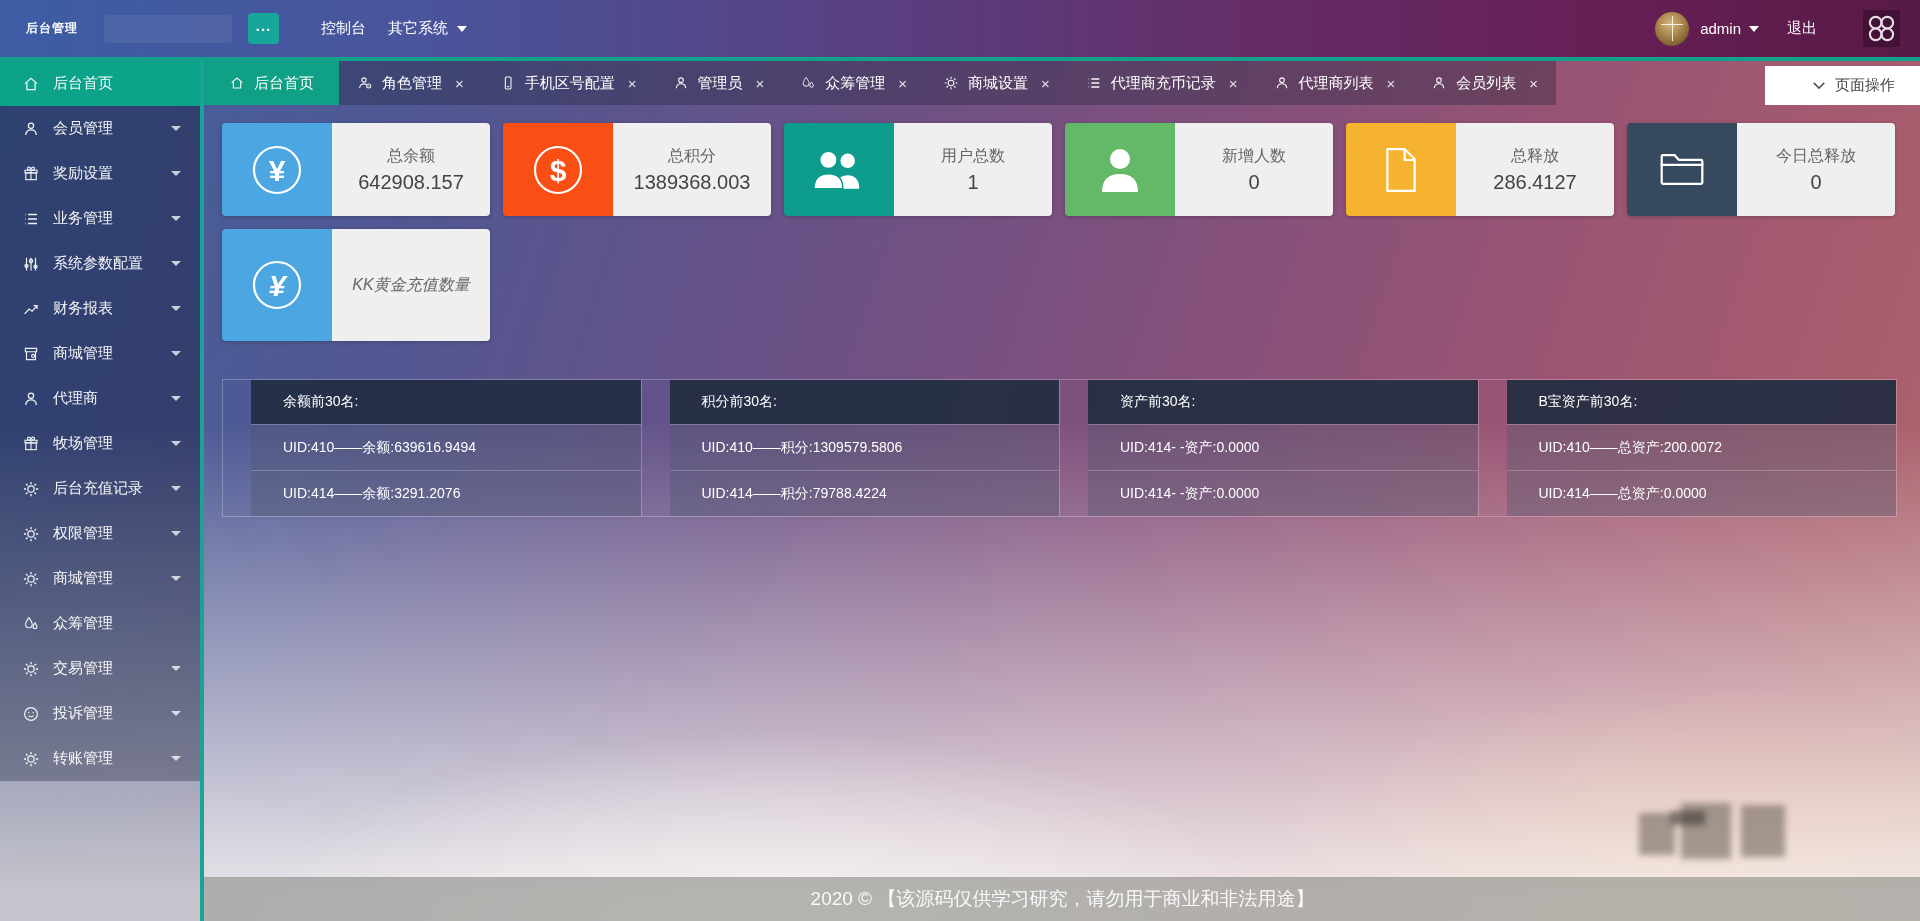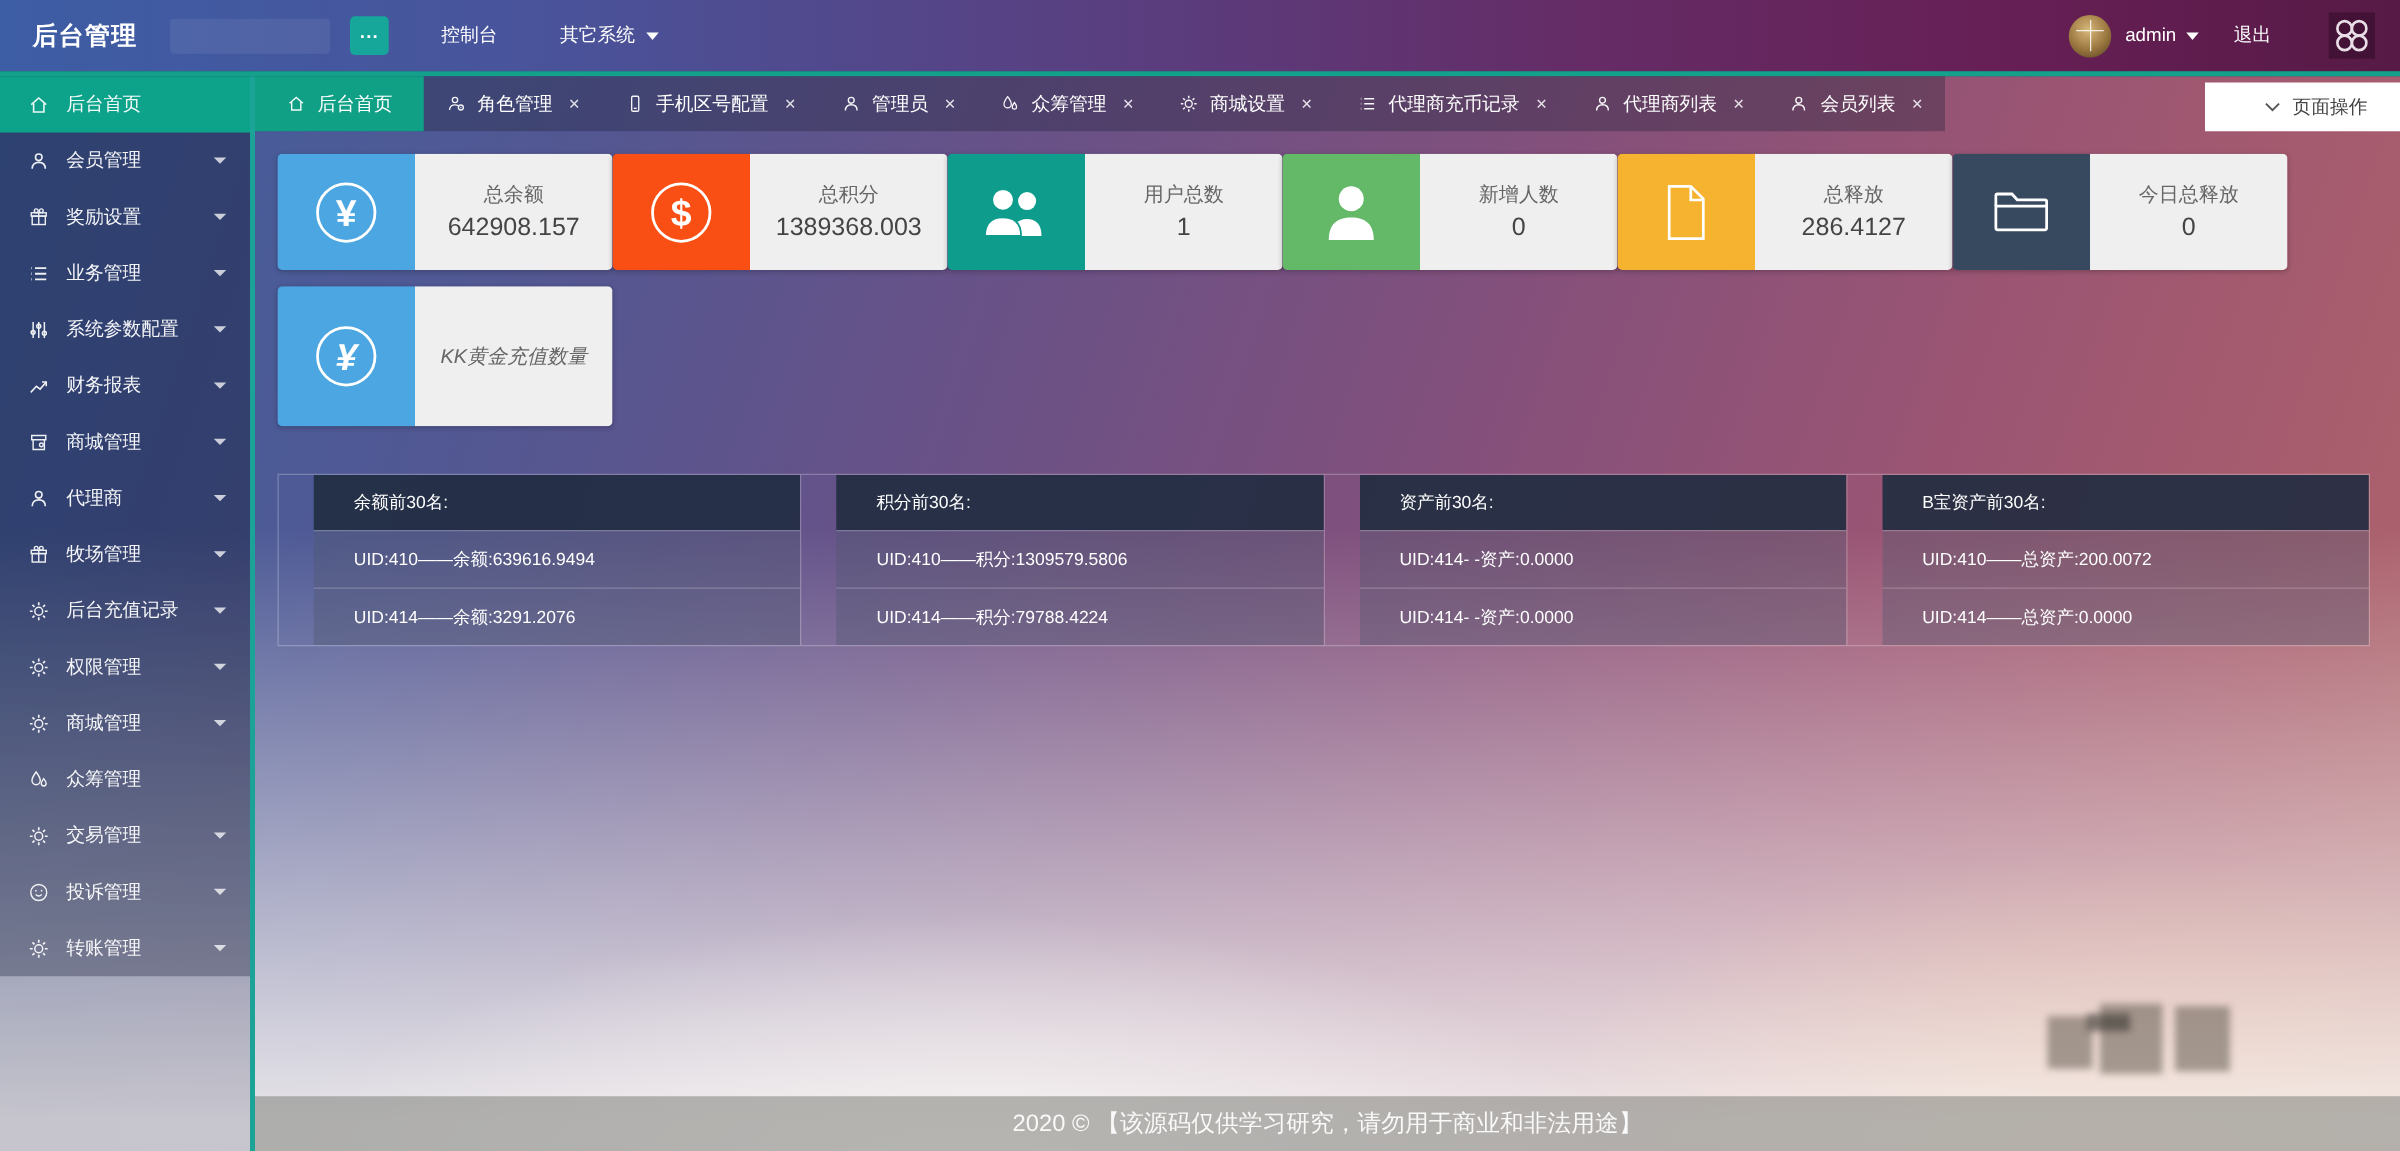--- a/index.html
+++ b/index.html
@@ -2,25 +2,25 @@
 <html><head>
 <meta charset="utf-8">
 <style>
   * { margin:0; padding:0; box-sizing:border-box; }
   body { width:1920px; height:921px; overflow:hidden; font-family:"Liberation Sans","DejaVu Sans",sans-serif; background:#2e3a5e; }
   svg { display:block; }
 
   
   .header { height:57px; display:flex; align-items:center; padding:0 20px 0 26px; color:#fff;
     background:linear-gradient(90deg,#3d5da4 0%,#49549b 22%,#593f80 46%,#652c66 66%,#661f55 84%,#571a46 100%); }
-  .logo { font-size:20px; font-weight:bold; letter-spacing:1px; white-space:nowrap; }
+  .logo { font-size:12px; font-weight:bold; letter-spacing:1px; white-space:nowrap; }
   .logo-ghost { width:128px; height:28px; background:rgba(255,255,255,0.07); border-radius:3px; margin-left:26px; }
   .more-btn { width:31px; height:31px; background:#17a79a; border-radius:4px; display:flex; align-items:center; justify-content:center;
     margin-left:16px; font-weight:bold; font-size:15px; letter-spacing:1px; cursor:pointer; padding-bottom:7px; }
-  .hnav { display:flex; align-items:center; margin-left:42px; gap:50px; font-size:15px; }
+  .hnav { display:flex; align-items:center; margin-left:42px; gap:22px; font-size:15px; }
   .hnav-item { display:flex; align-items:center; gap:9px; cursor:pointer; white-space:nowrap; }
   .caret { width:0; height:0; border-left:5px solid transparent; border-right:5px solid transparent; border-top:6px solid #fff; }
   .hright { margin-left:auto; display:flex; align-items:center; }
   .avatar { width:34px; height:34px; border-radius:50%; position:relative; overflow:hidden; cursor:pointer; flex-shrink:0;
     background:radial-gradient(circle at 45% 35%, #d8b87a, #9a763f 55%, #5f4a28 90%); }
   .avatar::before { content:''; position:absolute; left:50%; top:12%; width:1px; height:76%; background:rgba(255,255,255,0.85); }
   .avatar::after  { content:''; position:absolute; top:38%; left:18%; width:64%; height:1px; background:rgba(255,255,255,0.85); }
   .uname { margin-left:11px; font-size:15px; display:flex; align-items:center; gap:8px; cursor:pointer; }
   .logout { margin-left:28px; font-size:15px; cursor:pointer; }
   .apps-btn { margin-left:46px; width:37px; height:37px; background:rgba(25,4,22,0.35); display:flex; align-items:center; justify-content:center; cursor:pointer; }
@@ -50,21 +50,21 @@
   .tabbar { height:44px; display:flex; position:relative; }
   .tabs-wrap { display:flex; background:rgba(32,34,58,0.35); height:44px; }
   .tab { display:flex; align-items:center; padding:0 18px; color:#fff; font-size:15px; cursor:pointer; white-space:nowrap; }
   .tab.active { background:#0fa085; padding:0 25px; }
   .t-icon { width:16px; height:16px; margin-right:9px; opacity:0.95; }
   .t-close { margin-left:13px; font-size:15px; opacity:0.85; cursor:pointer; }
   .page-actions { position:absolute; right:0; top:5px; width:156px; height:39px; background:#fff; color:#444; font-size:15px;
     display:flex; align-items:center; justify-content:center; gap:9px; cursor:pointer;padding-left:21px; }
 
   .cards { padding:18px 26px 0 18px; }
-  .cards-row { display:flex; margin-bottom:13px; }
+  .cards-row { display:flex; gap:13px; margin-bottom:13px; }
   .card { width:268px; height:93px; display:flex; border-radius:4px; overflow:hidden; box-shadow:0 1px 4px rgba(0,0,0,0.22); }
   .card.single { height:112px;font-style:italic; }
   .card-icon { width:110px; display:flex; align-items:center; justify-content:center; flex-shrink:0; }
   .card-body { flex:1; background:#efefef; display:flex; flex-direction:column; align-items:center; justify-content:center; }
   .card-label { font-size:16px; color:#666; }
   .card-value { font-size:20px; color:#444; margin-top:4px; }
 
   .rank-table { margin:25px 24px 0 18px; border:1px solid rgba(255,255,255,0.25); display:flex; }
   .rank-col { flex:1; border-right:1px solid rgba(255,255,255,0.25);padding-left:28px; }
   .rank-col:last-child { border-right:none; }

